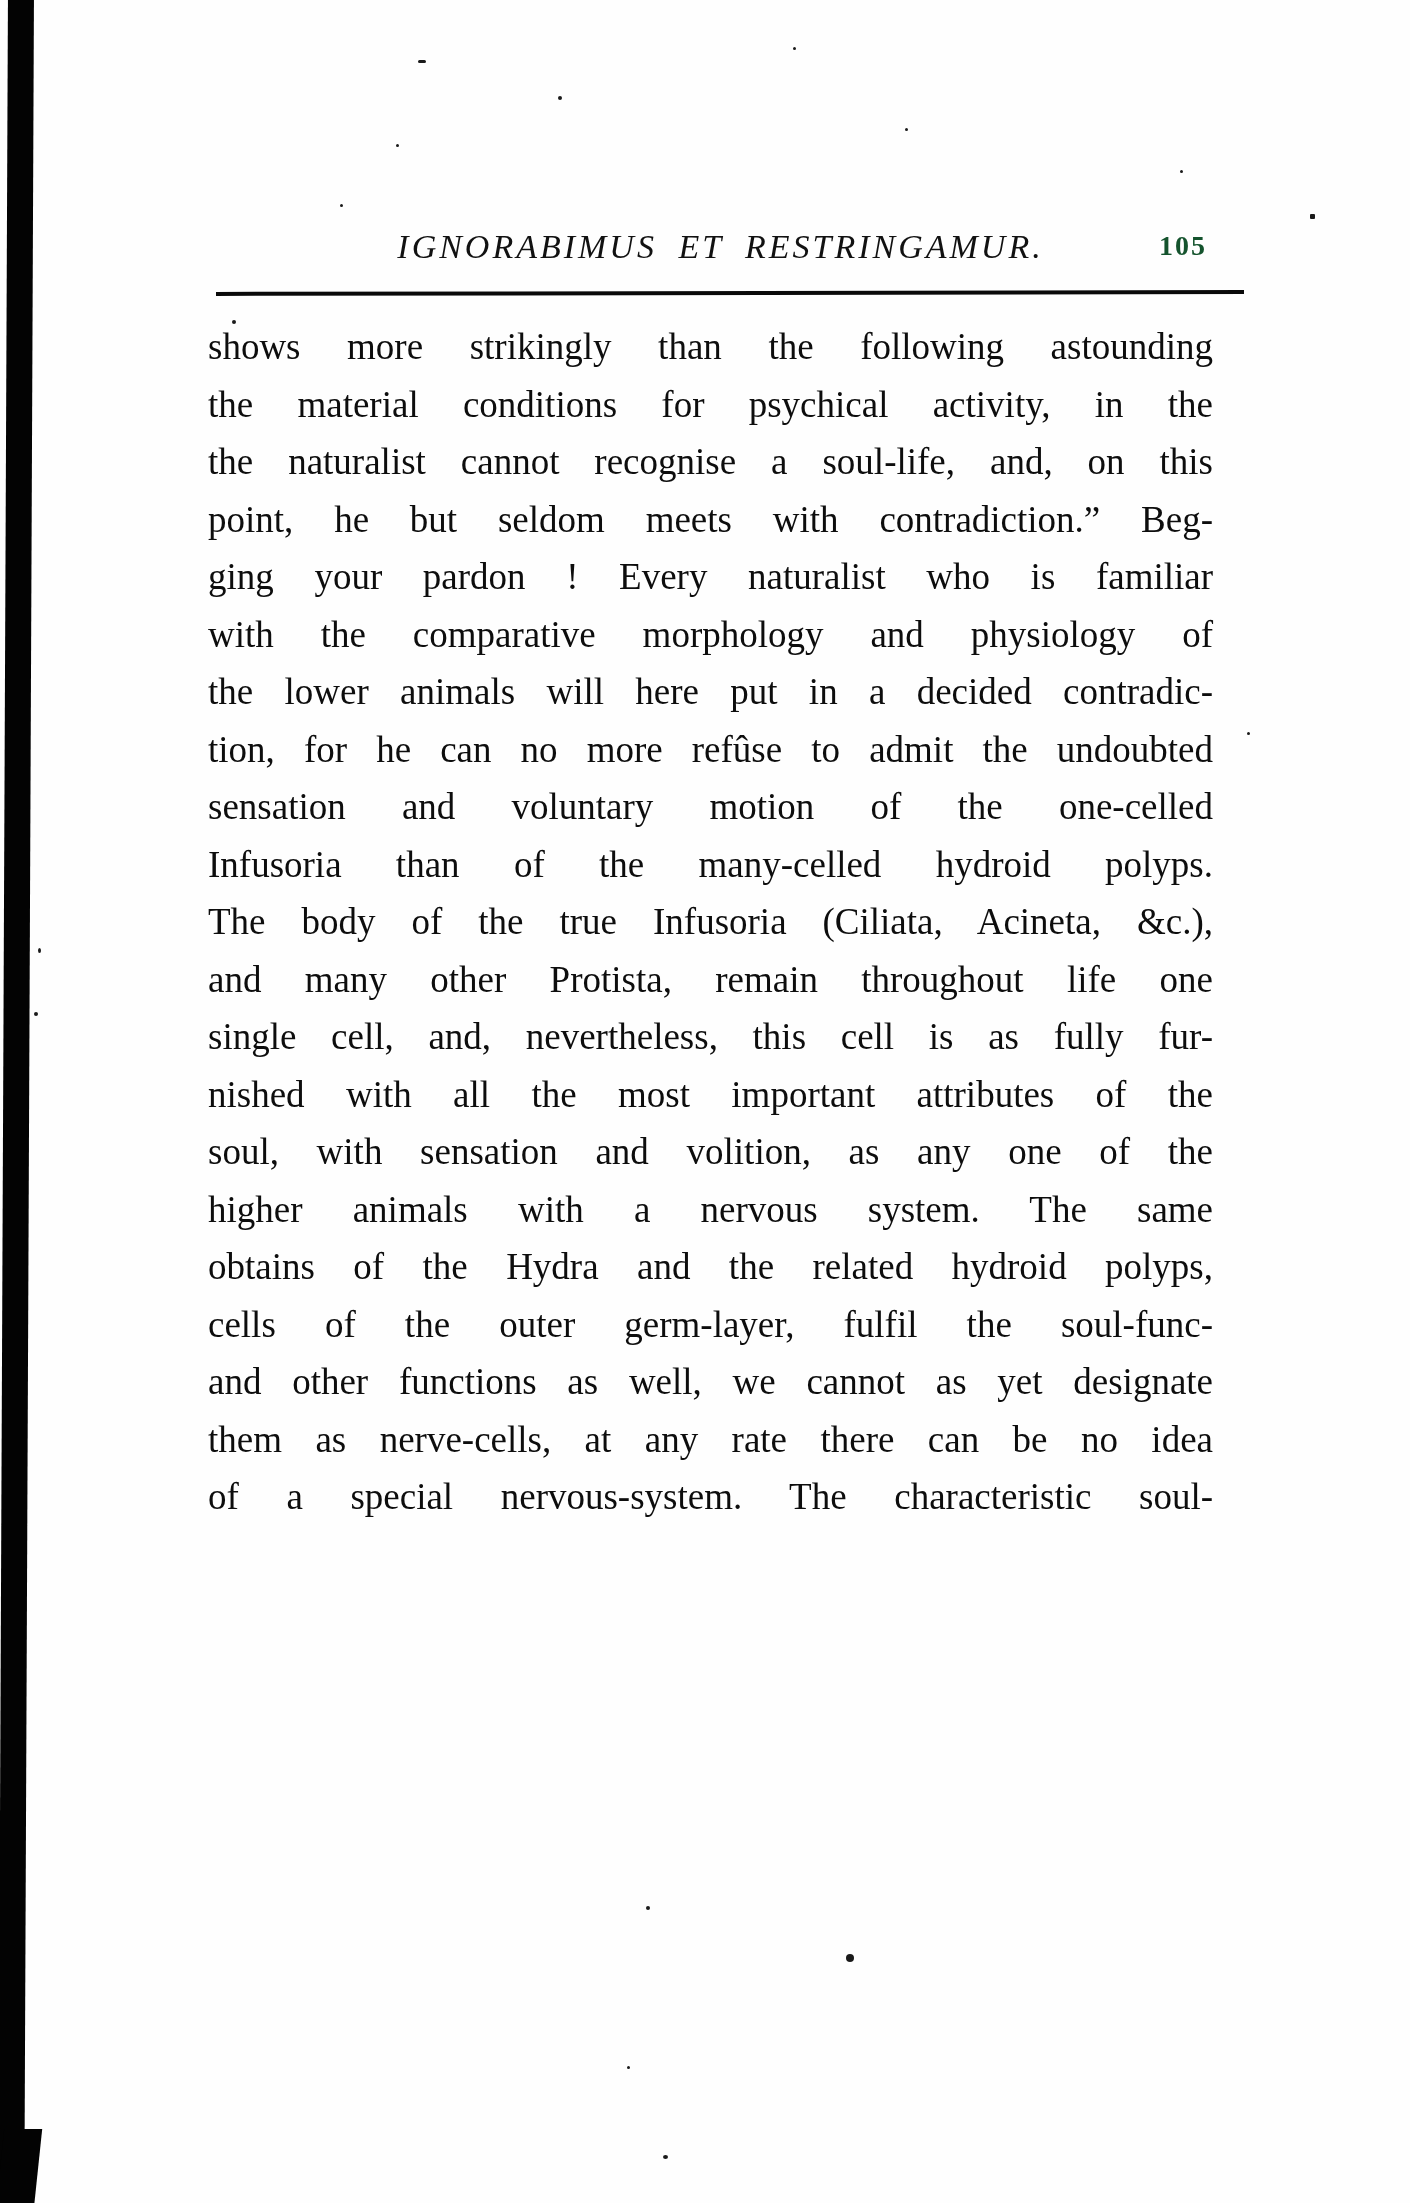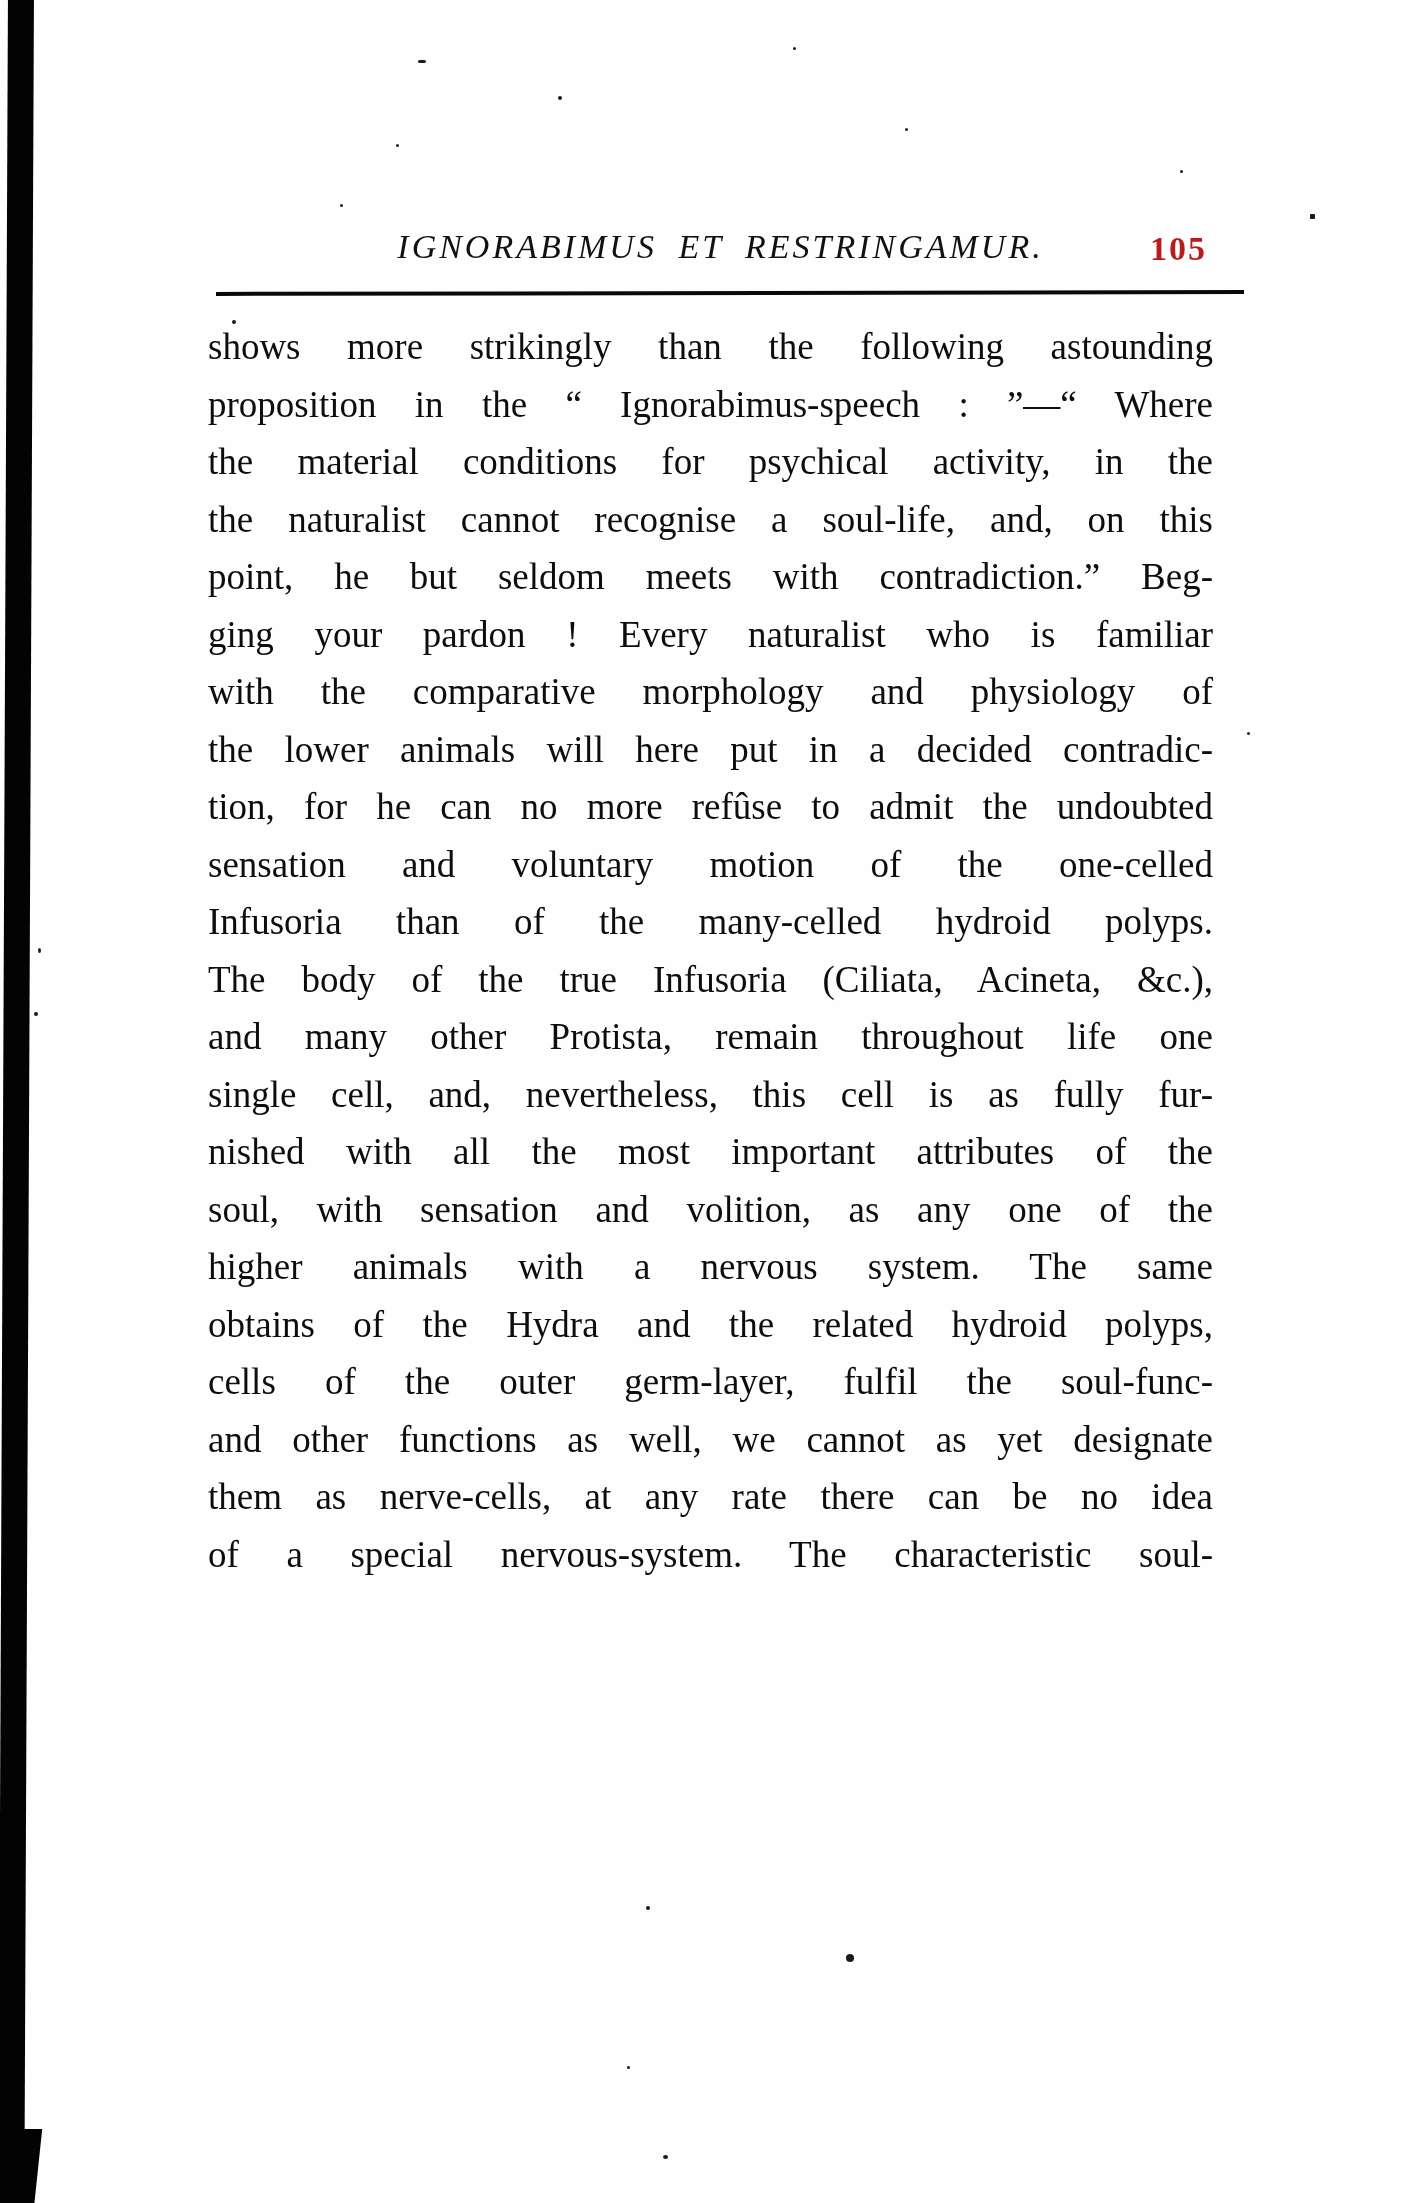--- a/index.html
+++ b/index.html
@@ -38,24 +38,24 @@
     text-align: center;
     font-style: italic;
     font-size: 34px;
     letter-spacing: 3px;
     word-spacing: 10px;
     color: #111;
   }
   .page-number {
     position: absolute;
     right: 16px; top: 2px;
-    font-size: 34px;
+    font-size: 28px;
     font-weight: bold;
     letter-spacing: 2px;
-    color: #b91c1c;
+    color: #14532d;
   }
   .header-rule {
     position: absolute;
     left: 216px; top: 291px;
     width: 1028px; height: 4px;
     background: #0a0a0a;
     transform: rotate(-0.1deg);
   }
   .body-text {
     position: absolute;
@@ -87,21 +87,20 @@
 
   <header class="running-head">
     <span class="running-title">IGNORABIMUS ET RESTRINGAMUR.</span>
     <span class="page-number">105</span>
   </header>
 
   <div class="header-rule"></div>
 
   <main class="body-text">
       <div class="text-line">shows more strikingly than the following astounding</div>
-      <div class="text-line">proposition in the “ Ignorabimus-speech : ”—“ Where</div>
       <div class="text-line">the material conditions for psychical activity, in the</div>
       <div class="text-line">the naturalist cannot recognise a soul-life, and, on this</div>
       <div class="text-line">point, he but seldom meets with contradiction.”  Beg-</div>
       <div class="text-line">ging your pardon !  Every naturalist who is familiar</div>
       <div class="text-line">with the comparative morphology and physiology of</div>
       <div class="text-line">the lower animals will here put in a decided contradic-</div>
       <div class="text-line">tion, for he can no more refûse to admit the undoubted</div>
       <div class="text-line">sensation and voluntary motion of the one-celled</div>
       <div class="text-line">Infusoria than of the many-celled hydroid polyps.</div>
       <div class="text-line">The body of the true Infusoria (Ciliata, Acineta, &amp;c.),</div>

